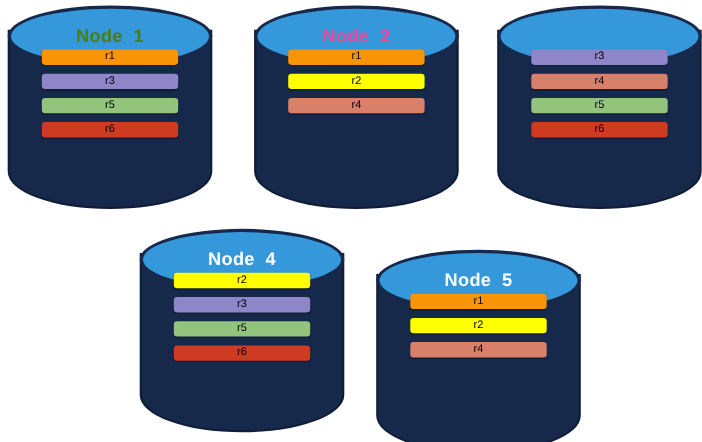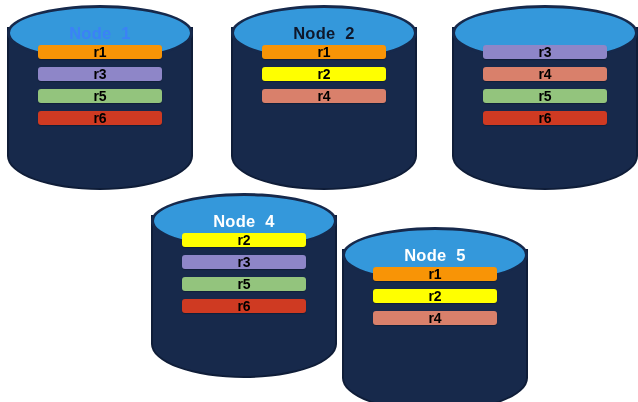--- a/index.html
+++ b/index.html
@@ -93,52 +93,52 @@
     justify-content: center;
     box-shadow: 0 1px 1px rgba(0,0,0,0.25);
   }
 
   .replica-bar:last-child {
     margin-bottom: 0;
   }
 
   .replica-label {
     color: #000000;
-    font-size: 14px;
-    font-weight: bold;
+    font-size: 10px;
+    font-weight: normal;
     line-height: 1;
   }
 </style>
 </head>
 <body>
 
 <div id="diagram-canvas">
     <div class="node" style="left: 7px; top: 5px;">
       <div class="node-body" style="background: rgb(23, 41, 75); border-color: rgb(15, 29, 56);"></div>
       <div class="node-top" style="background: rgb(52, 152, 219);"></div>
-      <div class="node-title" style="color: #3b82f6;">Node  1</div>
+      <div class="node-title" style="color: #4d7c0f;">Node  1</div>
       <div class="replica-list">
         <div class="replica-bar" style="background: rgb(248, 148, 6);">
           <span class="replica-label" style="color: rgb(0, 0, 0);">r1</span>
         </div>
         <div class="replica-bar" style="background: rgb(142, 134, 200);">
           <span class="replica-label" style="color: rgb(0, 0, 0);">r3</span>
         </div>
         <div class="replica-bar" style="background: rgb(147, 196, 125);">
           <span class="replica-label" style="color: rgb(0, 0, 0);">r5</span>
         </div>
         <div class="replica-bar" style="background: rgb(207, 58, 34);">
           <span class="replica-label" style="color: rgb(0, 0, 0);">r6</span>
         </div>
       </div>
     </div>
     <div class="node" style="left: 231px; top: 5px;">
       <div class="node-body" style="background: rgb(23, 41, 75); border-color: rgb(15, 29, 56);"></div>
       <div class="node-top" style="background: rgb(52, 152, 219);"></div>
-      <div class="node-title" style="color: #0f172a;">Node  2</div>
+      <div class="node-title" style="color: #ec4899;">Node  2</div>
       <div class="replica-list">
         <div class="replica-bar" style="background: rgb(248, 148, 6);">
           <span class="replica-label" style="color: rgb(0, 0, 0);">r1</span>
         </div>
         <div class="replica-bar" style="background: rgb(255, 255, 0);">
           <span class="replica-label" style="color: rgb(0, 0, 0);">r2</span>
         </div>
         <div class="replica-bar" style="background: rgb(217, 128, 107);">
           <span class="replica-label" style="color: rgb(0, 0, 0);">r4</span>
         </div>
@@ -155,21 +155,21 @@
           <span class="replica-label" style="color: rgb(0, 0, 0);">r4</span>
         </div>
         <div class="replica-bar" style="background: rgb(147, 196, 125);">
           <span class="replica-label" style="color: rgb(0, 0, 0);">r5</span>
         </div>
         <div class="replica-bar" style="background: rgb(207, 58, 34);">
           <span class="replica-label" style="color: rgb(0, 0, 0);">r6</span>
         </div>
       </div>
     </div>
-    <div class="node" style="left: 127px; top: 193px; margin-left: 24px;">
+    <div class="node" style="left: 127px; top: 208px;">
       <div class="node-body" style="background: rgb(23, 41, 75); border-color: rgb(15, 29, 56);"></div>
       <div class="node-top" style="background: rgb(52, 152, 219);"></div>
       <div class="node-title" style="color: rgb(255, 255, 255);">Node  4</div>
       <div class="replica-list">
         <div class="replica-bar" style="background: rgb(255, 255, 0);">
           <span class="replica-label" style="color: rgb(0, 0, 0);">r2</span>
         </div>
         <div class="replica-bar" style="background: rgb(142, 134, 200);">
           <span class="replica-label" style="color: rgb(0, 0, 0);">r3</span>
         </div>

